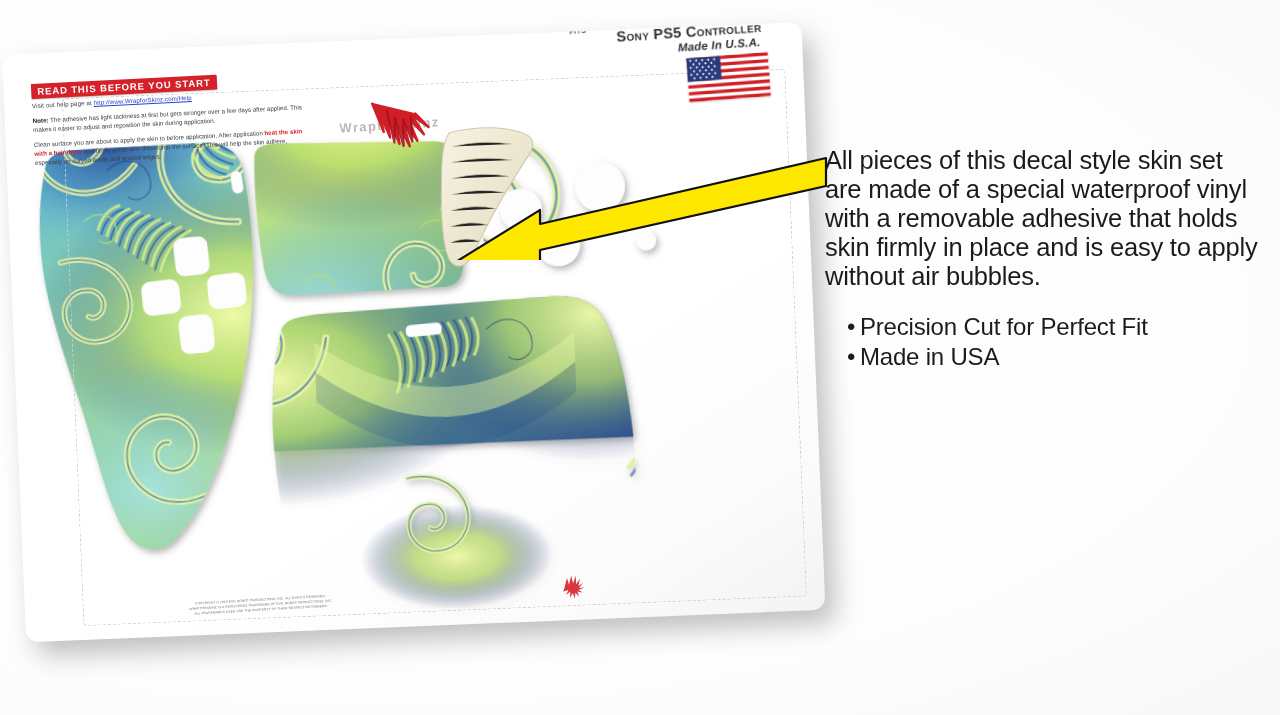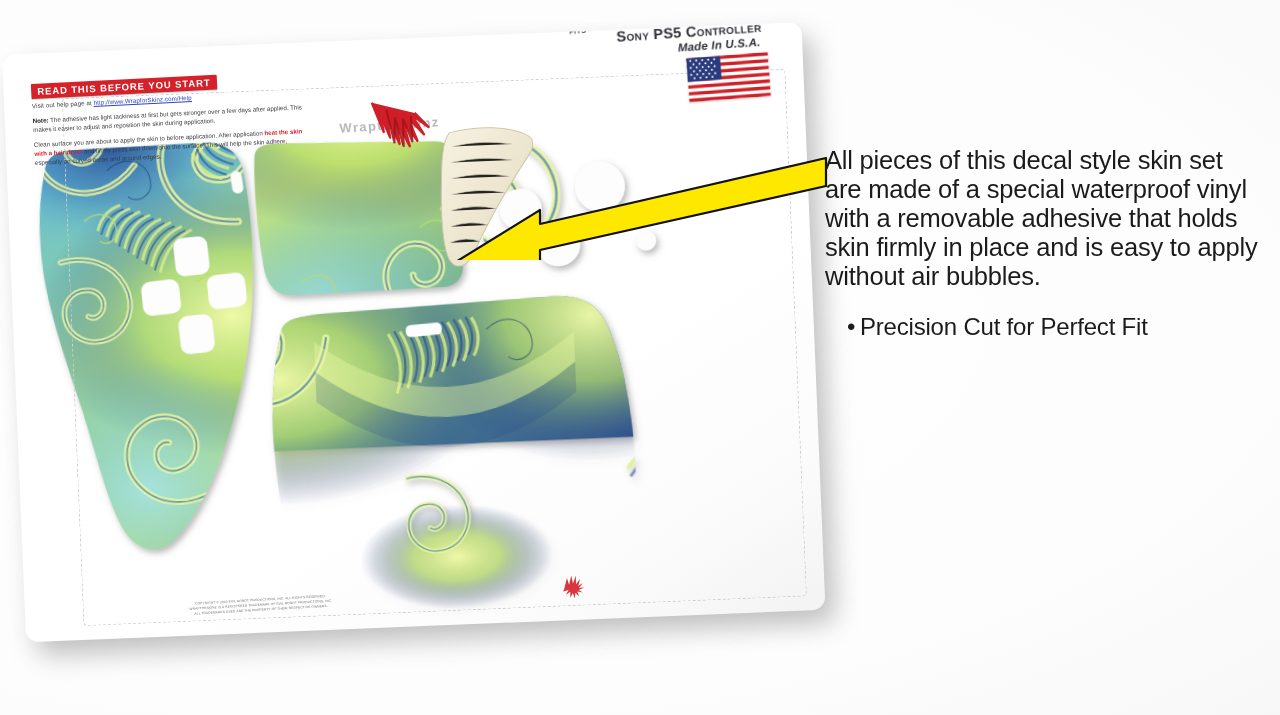--- a/index.html
+++ b/index.html
@@ -488,16 +488,19 @@
       <path d="M386,8 L386,36 L100,100 L100,128 L6,118 L100,60 L100,74 Z" fill="#ffe800" stroke="#111111" stroke-width="2.2" stroke-linejoin="round" stroke-linecap="round"></path>
     </svg>
   </div>
 
   <div class="copy">
     <div class="copy-para">All pieces of this decal style skin set are made of a special waterproof vinyl with a removable adhesive that holds skin firmly in place and is easy to apply without air bubbles.</div>
     <div class="bullets">
       <div class="bullet">
         <span class="dot">•</span><span>Precision Cut for Perfect Fit</span>
       </div>
+      <div class="bullet">
+        <span class="dot">•</span><span>Made in USA</span>
+      </div>
     </div>
   </div>
 
 </div>
 
 </body></html>

